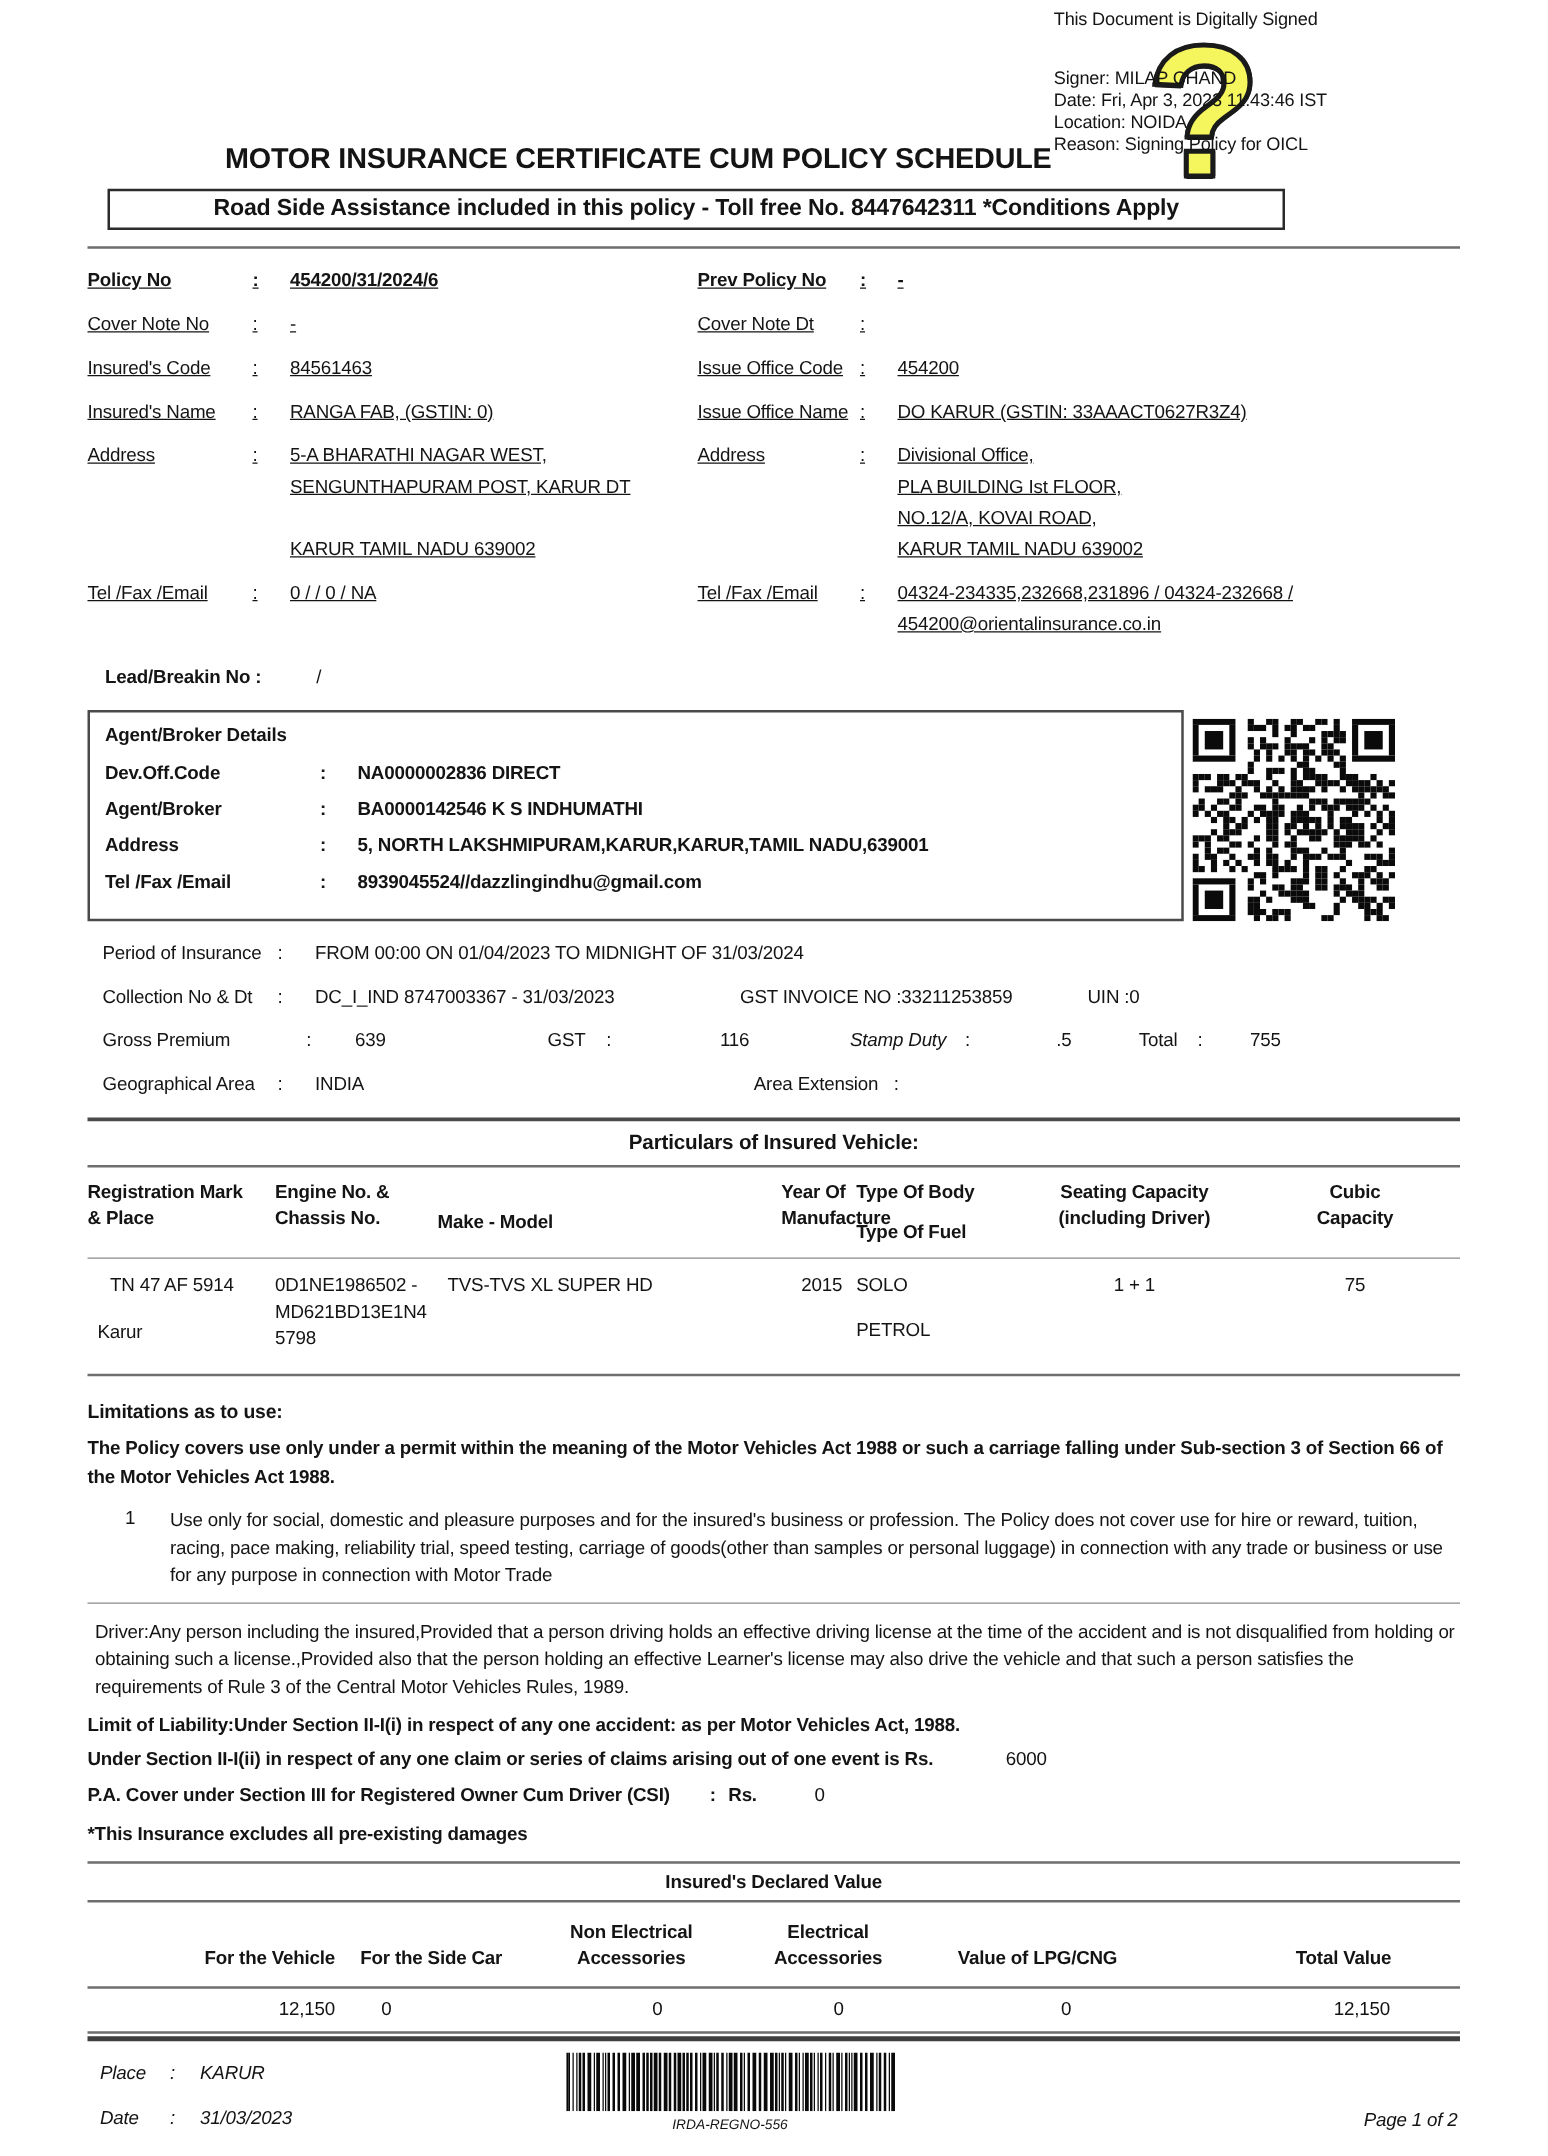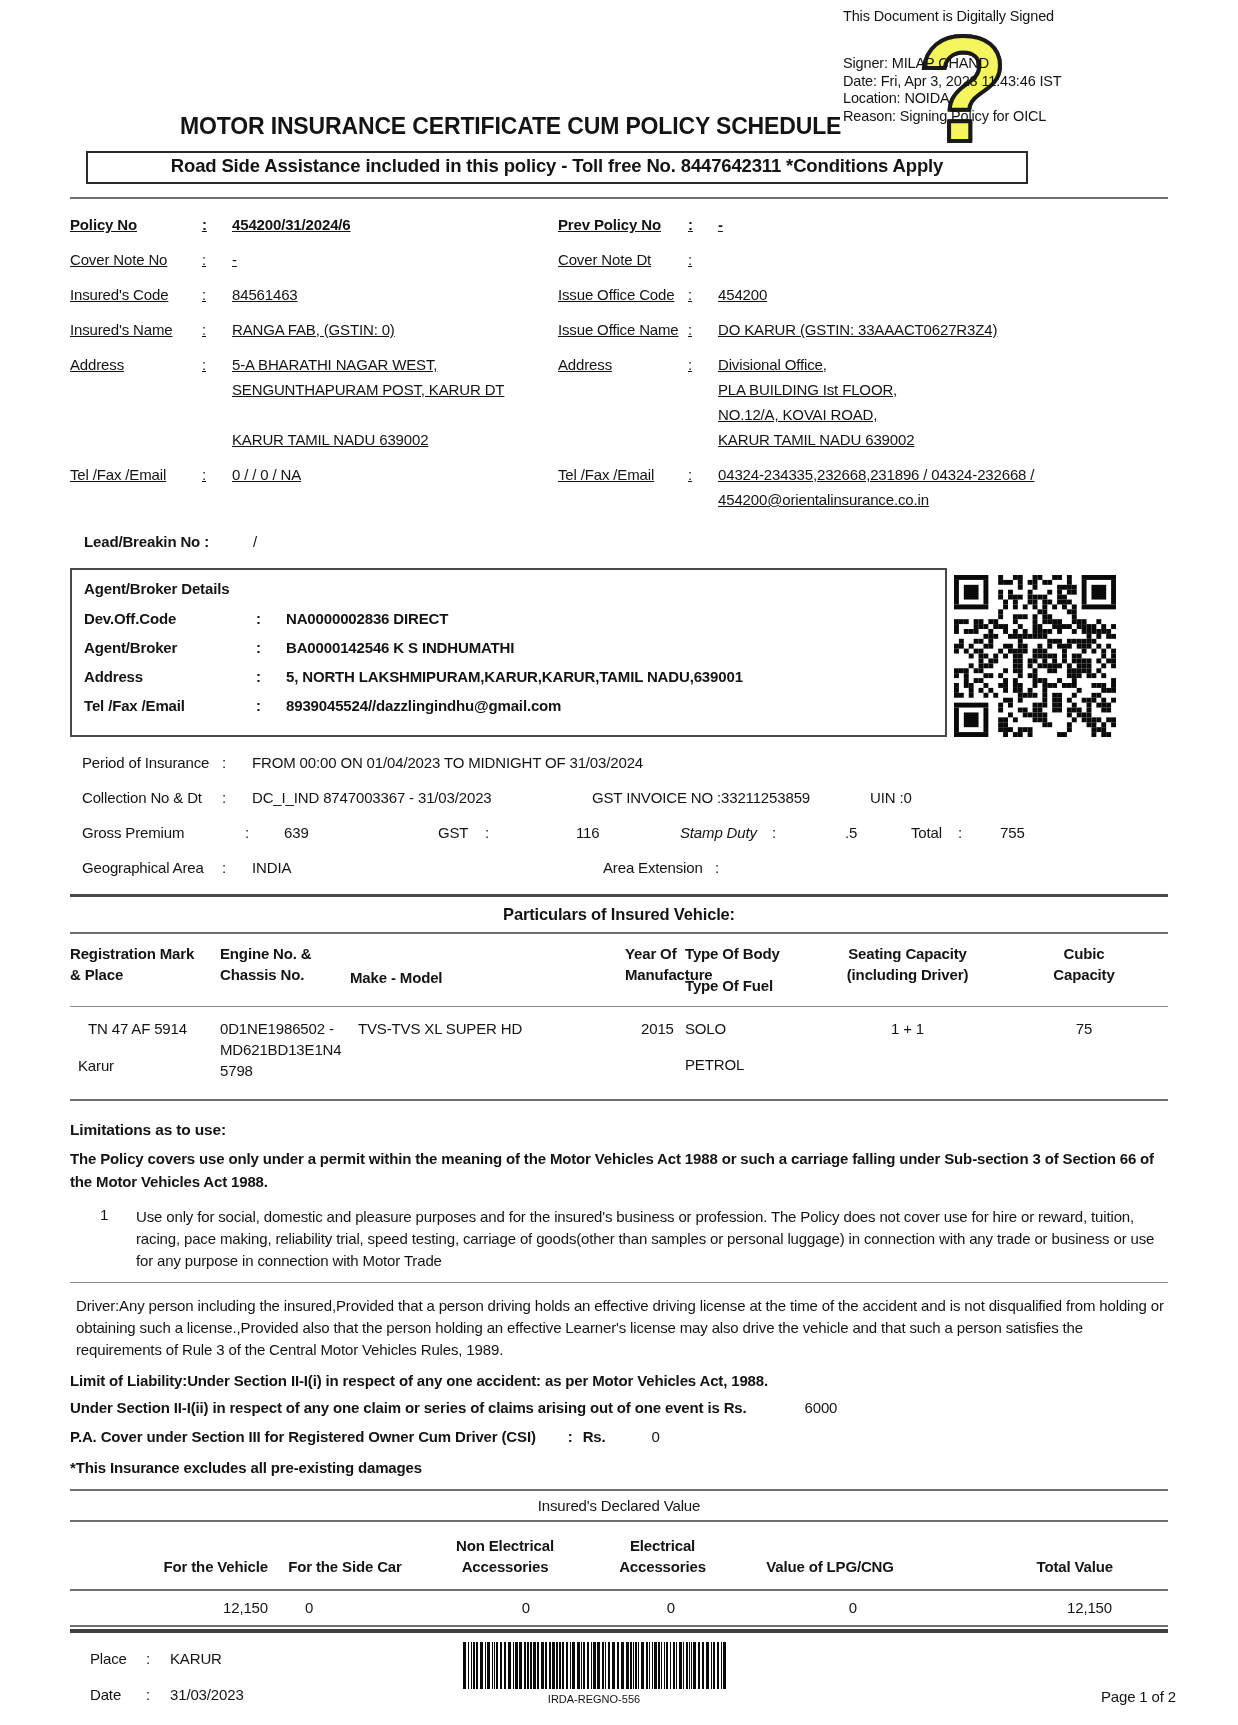--- a/index.html
+++ b/index.html
@@ -86,36 +86,36 @@
   .drv{margin:12px 0 6px 6px;line-height:22px;}
   .lia1{font-weight:bold;margin-top:8px;line-height:24px;}
   .lia2{font-weight:bold;margin-top:3px;line-height:24px;display:flex;}
   .lia2 .val{font-weight:normal;margin-left:58px;}
   .lia3{font-weight:bold;margin-top:5px;line-height:24px;display:flex;}
   .lia3 .c{margin-left:32px;} .lia3 .rs{margin-left:10px;} .lia3 .val{font-weight:normal;margin-left:46px;}
   .lia-note{font-weight:bold;margin-top:7px;line-height:24px;}
   .rule-d{margin-top:9px;}
 
   
-  .idv-title{text-align:center;font-weight:normal;margin:6px 0;}
+  .idv-title{text-align:center;font-weight:bold;margin:6px 0;}
   .igrid{display:grid;grid-template-columns:200px 150px 170px 145px 190px 243px;}
   .ihead{font-weight:bold;align-items:end;padding:13px 0 12px;line-height:21px;}
   .ihead .i1{text-align:right;padding-right:2px;}
   .ihead .i6{text-align:right;padding-right:55px;}
   .ivals{padding:8px 0 9px;}
   .ivals .i1{text-align:right;padding-right:2px;}
   .ivals .i2{padding-left:35px;}
   .ivals .i3{text-align:right;padding-right:60px;}
   .ivals .i4{text-align:right;padding-right:60px;}
   .ivals .i5{text-align:right;padding-right:68px;}
   .ivals .i6{text-align:right;padding-right:56px;}
 
   
   .f-rule{position:absolute;left:70px;width:1098px;top:1629px;}
-  .footer{position:absolute;left:80px;top:1640px;width:1098px;height:80px;}
+  .footer{position:absolute;left:70px;top:1640px;width:1098px;height:80px;font-style:italic;}
   .f-place{position:absolute;left:10px;top:8px;display:flex;line-height:22px;}
   .f-date{position:absolute;left:10px;top:44px;display:flex;line-height:22px;}
   .f-place .fl,.f-date .fl{width:56px;}
   .f-place .fc,.f-date .fc{width:24px;}
   .f-barcode{position:absolute;left:362px;top:2px;width:304px;text-align:center;}
   .f-barcode-label{font-size:11px;letter-spacing:0;margin-top:1px;}
   .f-page{position:absolute;right:2px;top:48px;}
 </style>
 </head>
 <body>

